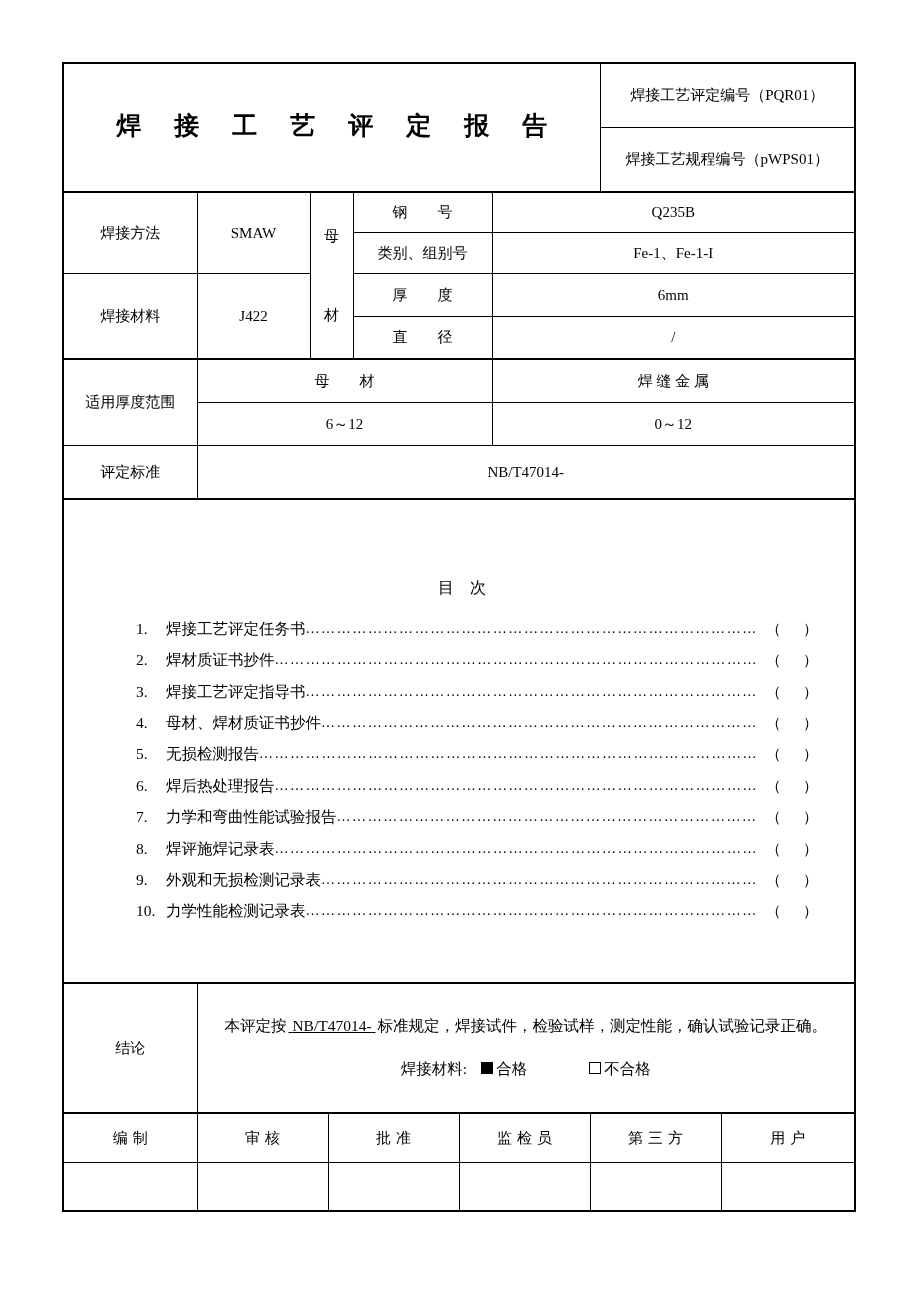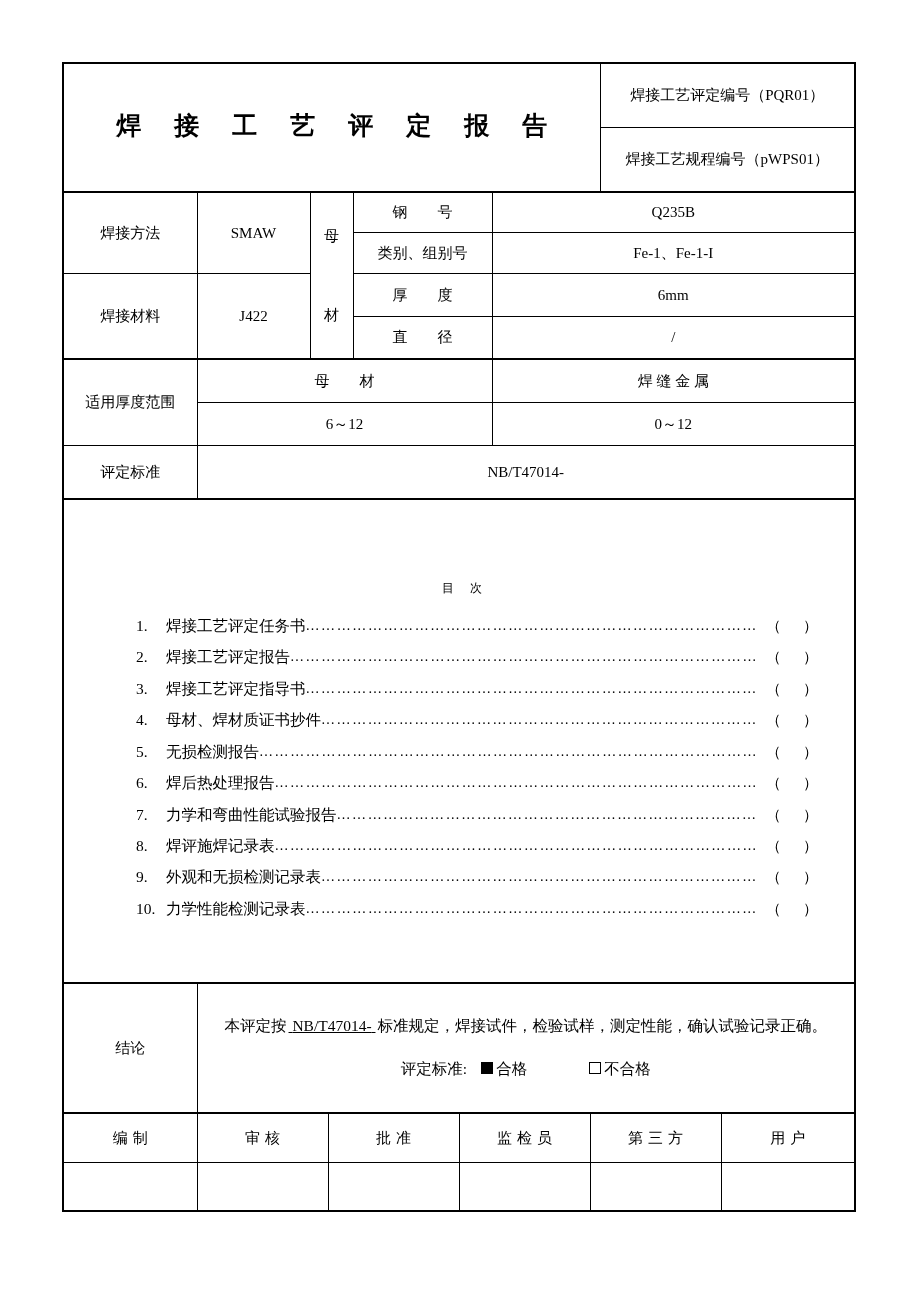--- a/index.html
+++ b/index.html
@@ -94,21 +94,21 @@
   .toc-cell {
     height: 482px;
     text-align: left;
     vertical-align: top;
     padding: 0;
   }
   .toc-wrap {
     padding: 28px 34px 0 24px;
   }
   .toc-heading {
-    font-size: 12px;
+    font-size: 16px;
     margin: 0 0 20px 16px;
     letter-spacing: 0;
     white-space: nowrap;
   }
   .toc-heading .sep { display:inline-block; width: 16px; }
 
   .toc-item {
     display: flex;
     align-items: baseline;
     margin: 0 0 10.5px 0;
@@ -326,21 +326,21 @@
             </div>
 
             <div class="toc-item">
               <span class="toc-num">1.</span>
               <span class="toc-label">焊接工艺评定任务书</span>
               <span class="toc-dots">……………………………………………………………………………………………………………………………………………………</span>
               <span class="toc-paren"><span>（</span><span class="inner-space"></span><span>）</span></span>
             </div>
             <div class="toc-item">
               <span class="toc-num">2.</span>
-              <span class="toc-label">焊接工艺评定报告</span>
+              <span class="toc-label">焊材质证书抄件</span>
               <span class="toc-dots">……………………………………………………………………………………………………………………………………………………</span>
               <span class="toc-paren"><span>（</span><span class="inner-space"></span><span>）</span></span>
             </div>
             <div class="toc-item">
               <span class="toc-num">3.</span>
               <span class="toc-label">焊接工艺评定指导书</span>
               <span class="toc-dots">……………………………………………………………………………………………………………………………………………………</span>
               <span class="toc-paren"><span>（</span><span class="inner-space"></span><span>）</span></span>
             </div>
             <div class="toc-item">
@@ -399,21 +399,21 @@
       <tbody>
           <tr>
         <td class="concl-label-cell noborder-left">
           <span>结论</span>
         </td>
         <td class="concl-cell noborder-right">
           <div class="concl-line1">
             <span>本评定按</span><span class="concl-std">&nbsp;<span>NB/T47014-</span>&nbsp;</span><span>标准规定，焊接试件，检验试样，测定性能，确认试验记录正确。</span>
           </div>
           <div class="concl-line2">
-            <span>评定标准:</span><span class="lead-gap"></span><span class="box-filled"></span><span>合格</span><span class="opt-gap"></span><span class="box-empty"></span><span>不合格</span>
+            <span>焊接材料:</span><span class="lead-gap"></span><span class="box-filled"></span><span>合格</span><span class="opt-gap"></span><span class="box-empty"></span><span>不合格</span>
           </div>
         </td>
       </tr>
     </tbody>
       </table>
 
     <table class="grid">
       <colgroup>
         <col style="width:133px">
         <col style="width:131px">

